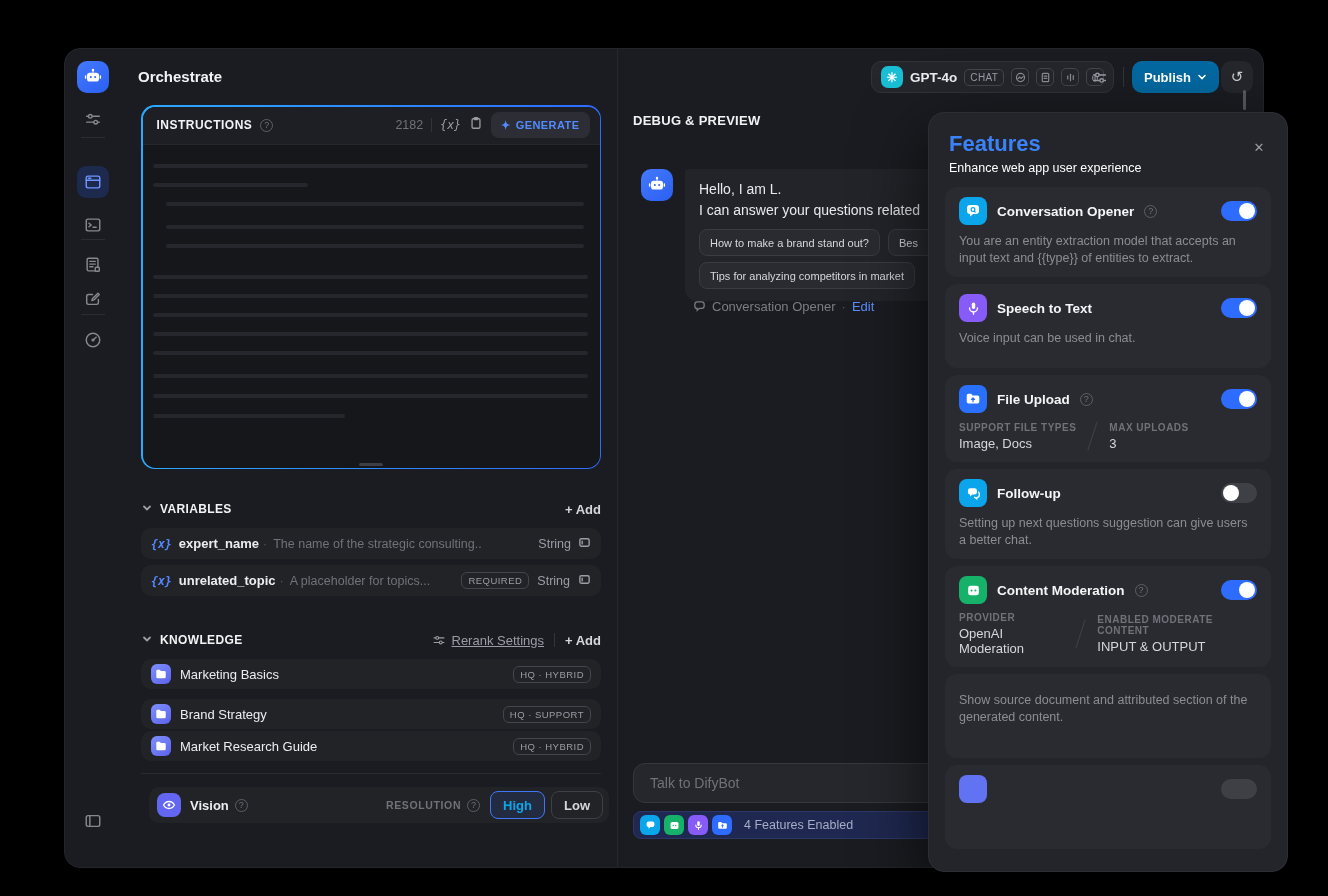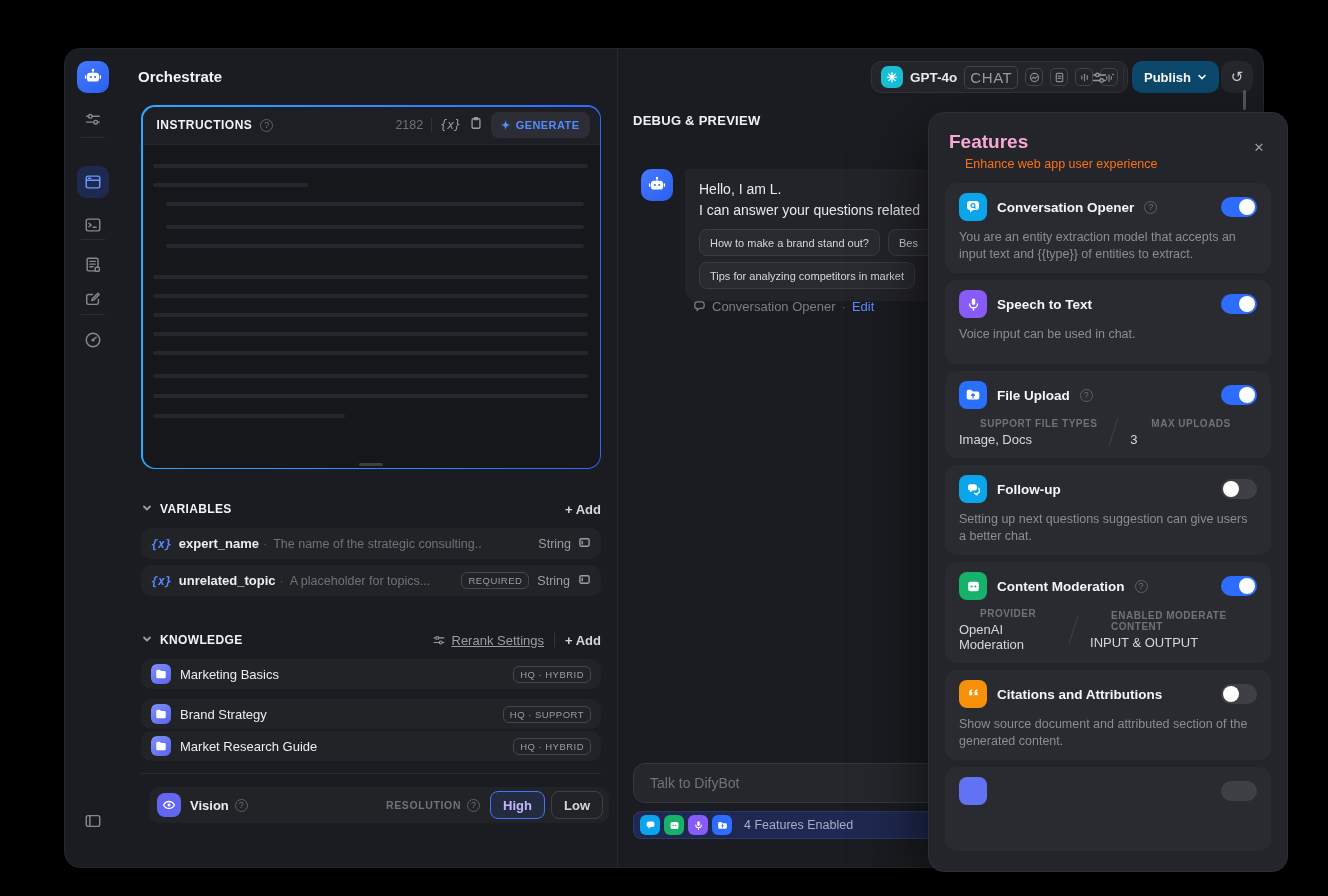--- a/index.html
+++ b/index.html
@@ -22,30 +22,30 @@
   .navbtn svg { stroke:#85888E; fill:none; stroke-width:1.6; stroke-linecap:round; stroke-linejoin:round; }
   .navbtn.active svg { stroke:#6E95FF; }
 
   
   .win-title { position:absolute; left:73px; top:19px; font-size:15px; font-weight:bold; color:#F2F3F5; }
   .model-pill { position:absolute; left:806px; top:12px; height:32px; border-radius:10px;
                 background:#25262C; border:1px solid #32333A; display:flex; align-items:center; gap:7px; padding:0 9px; cursor:pointer; }
   .openai-badge { width:22px; height:22px; border-radius:7px; background:#1ABFD5; color:#fff;
                   display:flex; align-items:center; justify-content:center; font-size:13px; font-weight:bold; }
   .model-name { font-size:13.5px; font-weight:bold; color:#ECEDEF; }
-  .mode-badge { font-size:15px; letter-spacing:.04em; color:#9A9DA5; border:1px solid #45464D;
+  .mode-badge { font-size:10px; letter-spacing:.04em; color:#9A9DA5; border:1px solid #45464D;
                 border-radius:5px; padding:2px 5px; }
   .cap-ico { width:18px; height:18px; border:1px solid #45464D; border-radius:5px;
              display:flex; align-items:center; justify-content:center; }
   .cap-ico svg { stroke:#8A8D93; fill:none; stroke-width:1.3; stroke-linecap:round; }
   .tool-btn { position:absolute; width:28px; height:28px; border-radius:8px; display:flex; align-items:center; justify-content:center; cursor:pointer; }
   .tool-btn svg { stroke:#9A9DA5; fill:none; stroke-width:1.6; stroke-linecap:round; }
   .hdr-div { position:absolute; width:1px; background:#33343A; }
   .publish-btn { position:absolute; left:1067px; top:12px; height:32px; padding:8px 12px; border-radius:10px;
-                 background:#0c4a6e; color:#fff; font-size:13px; font-weight:bold; border:none;
+                 background:#0369a1; color:#fff; font-size:13px; font-weight:bold; border:none;
                  display:flex; align-items:center; gap:6px; cursor:pointer; }
   .history-btn { position:absolute; left:1156px; top:12px; width:32px; height:32px; border-radius:10px;
                  background:#26272D; color:#C9CBD1; font-size:15px; display:flex; align-items:center;
                  justify-content:center; cursor:pointer; }
 
   
   .instr-wrap { position:absolute; left:76px; top:56px; width:460px; height:364px; border-radius:14px;
                 padding:1.5px; background:linear-gradient(90deg,#2CA9FF,#2E6BFF); }
   .instr-inner { width:100%; height:100%; border-radius:12.5px; background:#16171B; overflow:hidden; position:relative; }
   .instr-head { height:38px; background:#1E1F25; border-bottom:1px solid #26272D;
@@ -88,21 +88,21 @@
   .col-div { position:absolute; left:76px; width:460px; height:1px; background:#2A2B30; }
 
   
   .vision-row { position:absolute; left:84px; top:738px; width:460px; height:36px; background:#222327;
                 border-radius:10px; display:flex; align-items:center; padding:0 6px 0 8px; }
   .vis-ico { width:24px; height:24px; border-radius:8px; background:#6366F1; display:flex; align-items:center; justify-content:center; }
   .vis-label { font-size:13px; font-weight:bold; color:#ECEDEF; margin:0 6px 0 9px; }
   .res-label { font-size:10.5px; letter-spacing:.06em; color:#6F7278; font-weight:bold; margin-right:6px; }
   .seg-btn { height:28px; border-radius:8px; font-size:13px; font-weight:bold; font-family:inherit;
              padding:0 12px; cursor:pointer; }
-  .seg-btn.sel { border:1.5px solid #4077F8; background:rgba(46,107,255,.12); color:#c4b5fd;text-align:right; }
+  .seg-btn.sel { border:1.5px solid #4077F8; background:rgba(46,107,255,.12); color:#0ea5e9;text-align:right; }
   .seg-btn.unsel { border:1px solid #3F4046; background:transparent; color:#D5D7DB; margin-left:6px; }
 
   
   .dbg-div { position:absolute; left:552px; top:0; width:1px; height:100%; background:#27282D; }
   .dbg-title { position:absolute; left:568px; top:64px; font-size:13px; font-weight:bold; letter-spacing:.02em; color:#F0F1F3; }
   .chat-avatar { position:absolute; left:576px; top:120px; width:32px; height:32px; border-radius:10px;
                  background:linear-gradient(140deg,#4479FF,#2B5FF0); display:flex; align-items:center; justify-content:center; }
   .bubble { position:absolute; left:620px; top:120px; width:400px; background:#232429;
             border-radius:4px 12px 12px 12px; padding:10px 14px 12px; }
   .bubble-line { font-size:14px; line-height:21px; color:#E8E9EB; white-space:nowrap; }
@@ -124,37 +124,37 @@
   .feat-bar .lbl { font-size:12.5px; color:#A6ADC8; margin-left:8px; }
 
   .scroll-thumb { position:absolute; left:1243px; top:90px; width:3px; height:20px; border-radius:2px;
                   background:#8A8D93; opacity:.55; }
 
   
   .features-panel { position:absolute; left:928px; top:112px; width:360px; height:760px; background:#24252B;
                     border:1px solid #2E2F36; border-radius:16px; overflow:hidden;
                     box-shadow:0 24px 70px rgba(0,0,0,.7); }
   .fp-head { padding:18px 20px 0; position:relative; }
-  .fp-title { font-size:19px; font-weight:bold; color:#f9a8d4; }
-  .fp-sub { font-size:12.5px; color:#f97316; margin-top:4px;margin-left:16px; }
+  .fp-title { font-size:22px; font-weight:bold; color:#3b82f6; }
+  .fp-sub { font-size:12.5px; color:#ffffff; margin-top:4px; }
   .fp-close { position:absolute; right:16px; top:22px; width:24px; height:24px; display:flex; align-items:center;
               justify-content:center; color:#9A9DA5; font-size:13px; cursor:pointer; }
   .fp-cards { padding:12px 16px 16px; display:flex; flex-direction:column; gap:7px; }
   .fcard { background:#2A2B31; border-radius:12px; padding:10px 14px 11px; min-height:84px; }
   .fcard-top { display:flex; align-items:center; gap:10px; }
   .feat-ico { width:28px; height:28px; border-radius:8px; display:flex; align-items:center; justify-content:center; flex:none; }
   .fcard-title { font-size:13.5px; font-weight:bold; color:#F4F5F6; }
   .fcard-desc { font-size:12.5px; line-height:16.5px; color:#8A8D93; margin-top:8px; }
   .toggle { width:36px; height:20px; border-radius:10px; background:#3E4046; position:relative;
             margin-left:auto; cursor:pointer; flex:none; }
   .toggle .knob { position:absolute; top:2px; left:2px; width:16px; height:16px; border-radius:50%; background:#fff; }
   .toggle[data-state="on"] { background:#2E6BFF; }
   .toggle[data-state="on"] .knob { left:18px; }
   .meta { display:flex; align-items:center; margin-top:8px; }
-  .meta-col .m-label { font-size:10px; letter-spacing:.05em; color:#6F7278; font-weight:bold;margin-left:21px; }
+  .meta-col .m-label { font-size:10px; letter-spacing:.05em; color:#6F7278; font-weight:bold; }
   .meta-col .m-value { font-size:13px; color:#D5D7DB; margin-top:3px; }
   .slash { width:1px; height:30px; background:#3F4046; transform:rotate(18deg); margin:0 16px; }
 </style>
 </head>
 <body>
 
 <div id="stage">
   <div id="window">
 
     <div class="iconbar">
@@ -606,32 +606,20 @@
           <span class="slash"></span>
           <span class="meta-col">
             <div class="m-label">ENABLED MODERATE CONTENT</div>
             <div class="m-value">INPUT &amp; OUTPUT</div>
           </span>
         </div>
       </div>
 
 
       <div class="fcard">
-        <div class="fcard-top">
-          <span class="feat-ico" style="background: rgb(247, 144, 9);">
-            <svg width="15" height="15" viewBox="0 0 14 14" fill="#fff">
-                <path d="M3 5.2c0-1.6 1-2.7 2.6-3l.3 1c-.9.3-1.4.8-1.5 1.5h1.4v3H3z"></path>
-                <path d="M8 5.2c0-1.6 1-2.7 2.6-3l.3 1c-.9.3-1.4.8-1.5 1.5h1.4v3H8z"></path>
-              </svg>
-          </span>
-          <span class="fcard-title">Citations and Attributions</span>
-          <span class="toggle" data-state="off">
-              <span class="knob"></span>
-            </span>
-        </div>
         <div class="fcard-desc">Show source document and attributed section of the generated content.</div>
       </div>
 
       <div class="fcard">
         <div class="fcard-top">
           <span class="feat-ico" style="background: rgb(97, 114, 243);">
             
           </span>
 
           <span class="toggle" data-state="off"></span>

